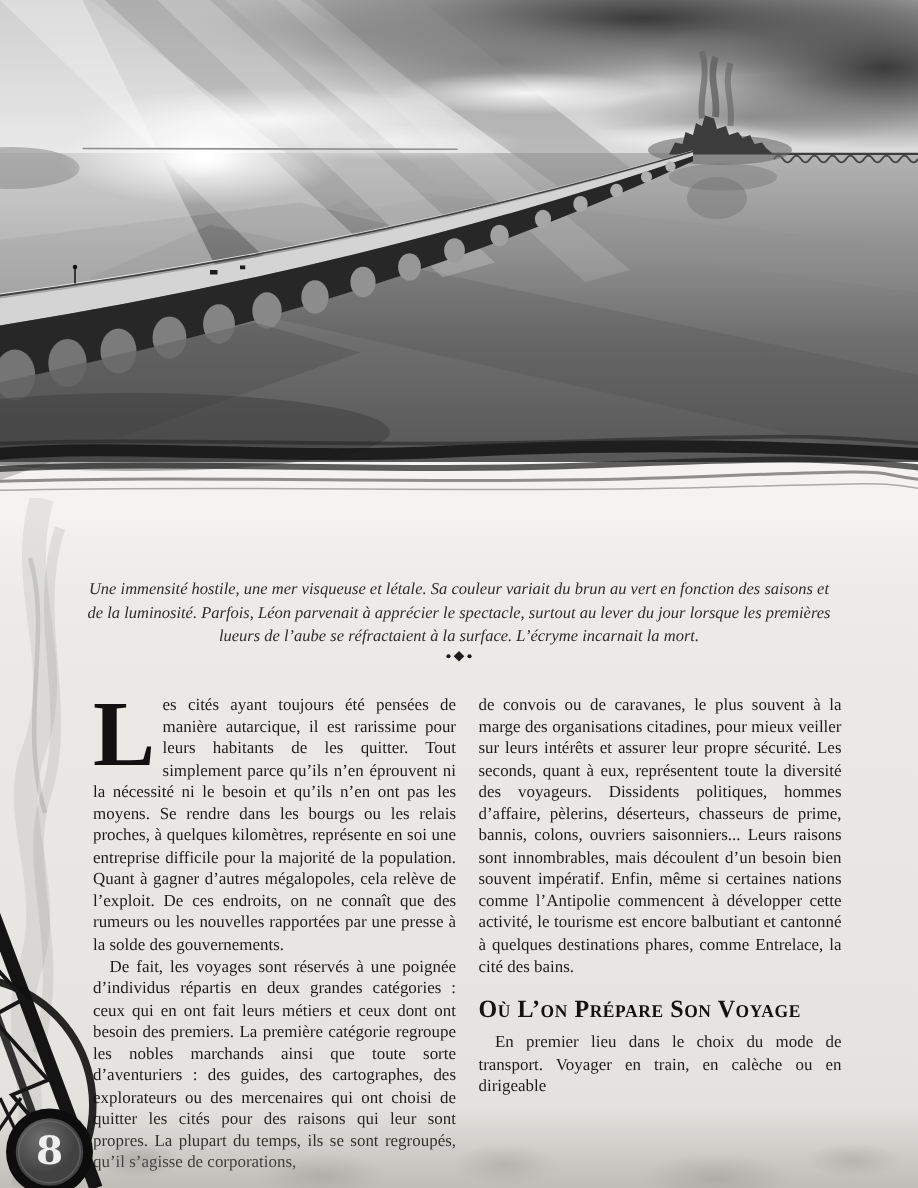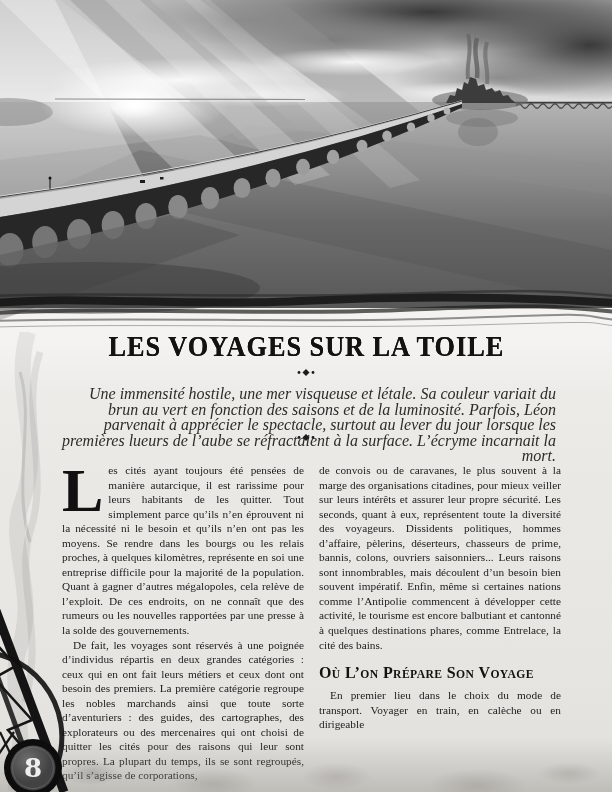--- a/index.html
+++ b/index.html
@@ -12,22 +12,22 @@
   .hero{position:absolute;left:0;top:0;width:612px;height:335px;}
   .hero svg{display:block;width:100%;height:100%;}
   .title-block{position:absolute;left:0;top:330px;width:612px;text-align:center;}
   .page-title{
     display:inline-block;font-weight:700;font-size:28px;letter-spacing:1px;color:#14120f;
     transform:scaleX(.94) scaleY(1.06);transform-origin:center top;white-space:nowrap;
     text-shadow:0 0 .4px #14120f;
   }
   .divider{display:block;margin:6px auto 0 auto;}
   .intro{
-    position:absolute;left:56px;top:386px;width:500px;text-align:right;
-    font-style:italic;font-size:16px;line-height:15.6px;color:#2e2c29;
+    position:absolute;left:56px;top:386px;width:500px;text-align:center;
+    font-style:italic;font-size:11px;line-height:15.6px;color:#2e2c29;
   }
   .divider2{position:absolute;left:251px;top:433px;}
   .columns{
     position:absolute;left:62px;top:463px;width:499px;display:flex;gap:15px;
   }
   .col{width:242px;font-size:11.3px;line-height:14.55px;text-align:justify;
        -webkit-hyphens:auto;hyphens:auto;}
   .col p{margin:0;}
   .col p.indent{text-indent:11px;}
   .dropcap{
@@ -181,30 +181,20 @@
       <path d="M-5 327 C160 323 320 329 470 325 S580 322 616 326" fill="none" stroke="#333" stroke-width="1" opacity=".38"></path>
     </svg>
   </div>
 
   <svg class="left-smoke" viewBox="0 0 72 460">
     <path d="M28 0 C10 60 45 110 22 170 C5 215 40 260 18 320 C8 360 30 400 15 460" fill="none" stroke="#555" stroke-width="16" opacity=".10"></path>
     <path d="M40 20 C20 80 50 140 30 200 C15 250 45 300 25 370" fill="none" stroke="#666" stroke-width="7" opacity=".13"></path>
     <path d="M20 40 C35 90 12 150 30 210" fill="none" stroke="#444" stroke-width="3" opacity=".15"></path>
   </svg>
 
-  <div class="title-block">
-    <span class="page-title">LES VOYAGES SUR LA TOILE</span>
-    <svg class="divider" width="110" height="9" viewBox="0 0 110 9">
-      <line x1="2" y1="4.5" x2="44" y2="4.5" stroke="url(#divL)" stroke-width="1.4"></line>
-      <line x1="66" y1="4.5" x2="108" y2="4.5" stroke="url(#divR)" stroke-width="1.4"></line>
-      <rect x="52.5" y="2" width="5" height="5" fill="#1c1c1c" transform="rotate(45 55 4.5)"></rect>
-      <circle cx="48" cy="4.5" r="1.4" fill="#1c1c1c"></circle>
-      <circle cx="62" cy="4.5" r="1.4" fill="#1c1c1c"></circle>
-    </svg>
-  </div>
 
   <div class="intro">Une immensité hostile, une mer visqueuse et létale. Sa couleur variait du brun au vert en fonction des saisons et de la luminosité. Parfois, Léon parvenait à apprécier le spectacle, surtout au lever du jour lorsque les premières lueurs de l’aube se réfractaient à la surface. L’écryme incarnait la mort.</div>
 
   <svg class="divider2" width="110" height="9" viewBox="0 0 110 9">
     <line x1="2" y1="4.5" x2="44" y2="4.5" stroke="url(#divL)" stroke-width="1.4"></line>
     <line x1="66" y1="4.5" x2="108" y2="4.5" stroke="url(#divR)" stroke-width="1.4"></line>
     <rect x="52.5" y="2" width="5" height="5" fill="#1c1c1c" transform="rotate(45 55 4.5)"></rect>
     <circle cx="48" cy="4.5" r="1.4" fill="#1c1c1c"></circle>
     <circle cx="62" cy="4.5" r="1.4" fill="#1c1c1c"></circle>
   </svg>

